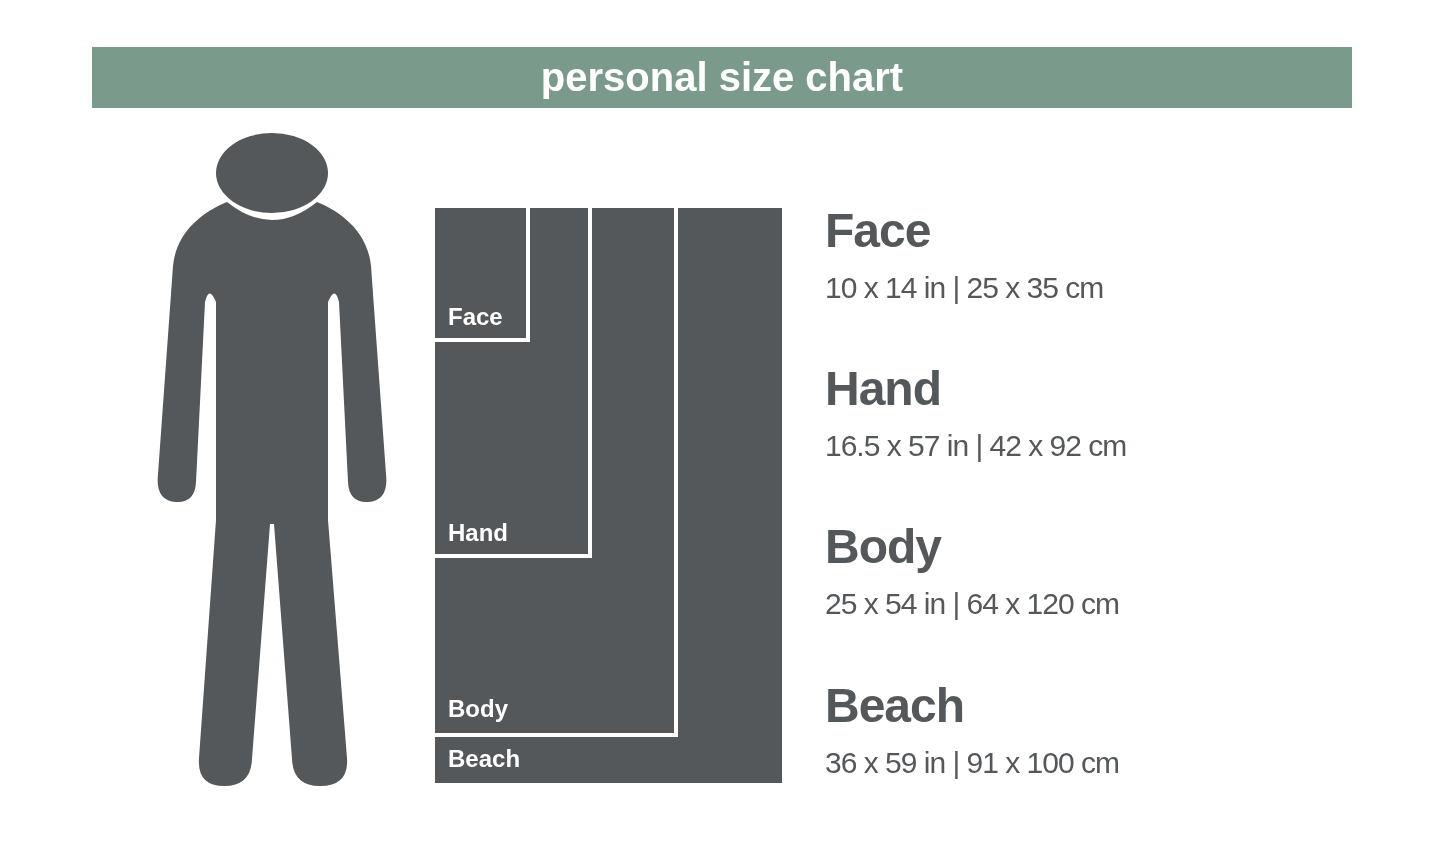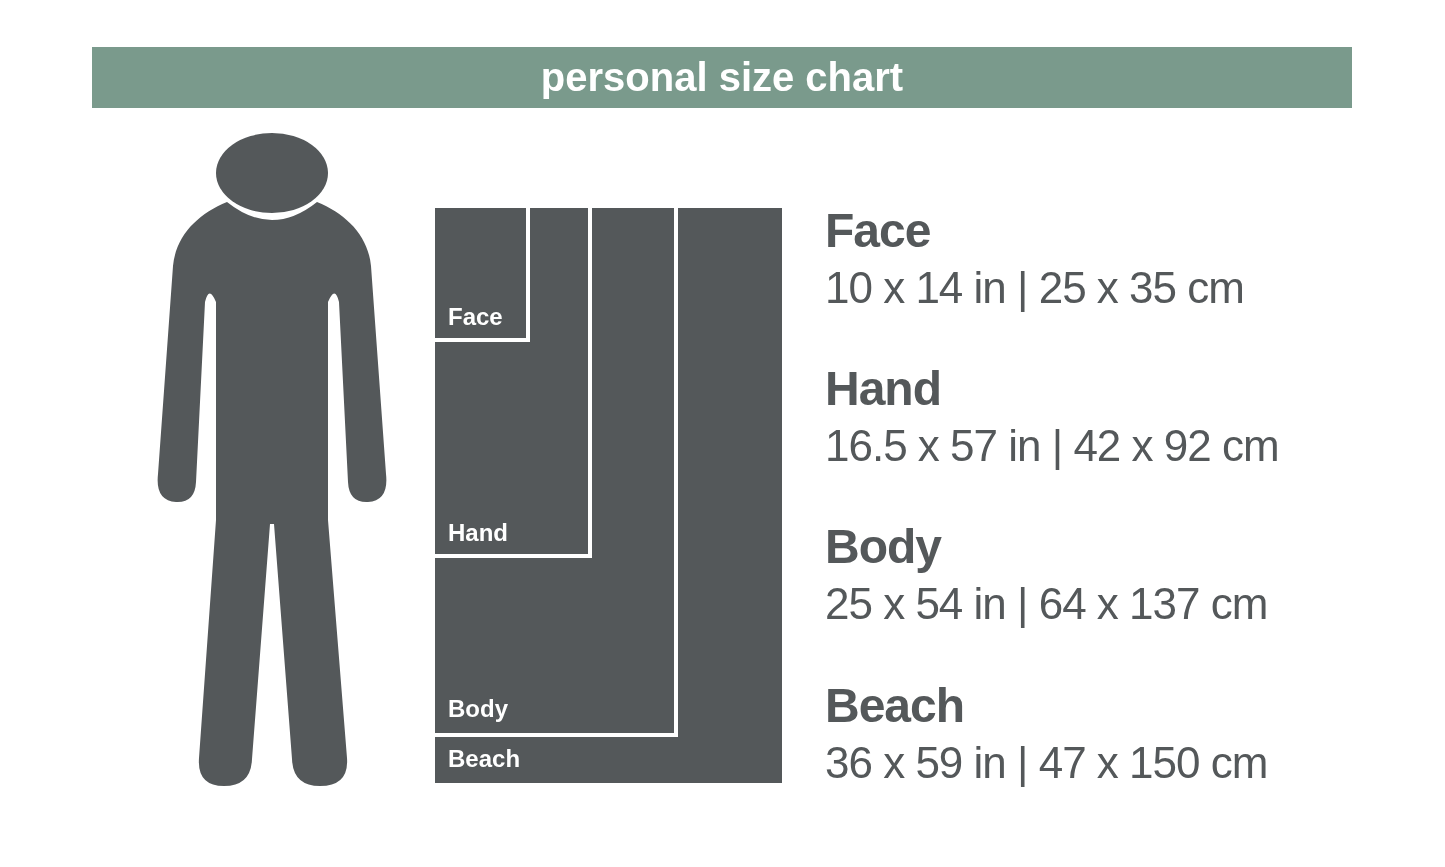--- a/index.html
+++ b/index.html
@@ -42,21 +42,21 @@
     position:absolute;left:13px;bottom:9px;
     color:#ffffff;font-weight:700;font-size:24px;line-height:1;white-space:nowrap;
   }
   .box-beach .box-label,.box-body .box-label{bottom:12px;}
   
   .entry{position:absolute;left:825px;color:var(--text,#54585a);}
   .entry h2{
     margin:0;font-size:48px;font-weight:700;line-height:56px;letter-spacing:-1px;
   }
   .entry .dims{
-    font-size:44px;font-weight:400;line-height:58px;letter-spacing:-1px;white-space:nowrap;text-align:right;
+    font-size:30px;font-weight:400;line-height:58px;letter-spacing:-1px;white-space:nowrap;text-align:right;
   }
   .entry-face{top:203px;}
   .entry-hand{top:361px;}
   .entry-body{top:519px;}
   .entry-beach{top:678px;}
 </style>
 </head>
 <body>
 
 <div class="canvas">
@@ -113,20 +113,20 @@
   <div class="entry entry-face">
     <h2>Face</h2>
     <div class="dims">10 x 14 in | 25 x 35 cm</div>
   </div>
   <div class="entry entry-hand">
     <h2>Hand</h2>
     <div class="dims">16.5 x 57 in | 42 x 92 cm</div>
   </div>
   <div class="entry entry-body">
     <h2>Body</h2>
-    <div class="dims">25 x 54 in | 64 x 137 cm</div>
+    <div class="dims">25 x 54 in | 64 x 120 cm</div>
   </div>
   <div class="entry entry-beach">
     <h2>Beach</h2>
-    <div class="dims">36 x 59 in | 47 x 150 cm</div>
+    <div class="dims">36 x 59 in | 91 x 100 cm</div>
   </div>
 
 </div>
 
 </body></html>

